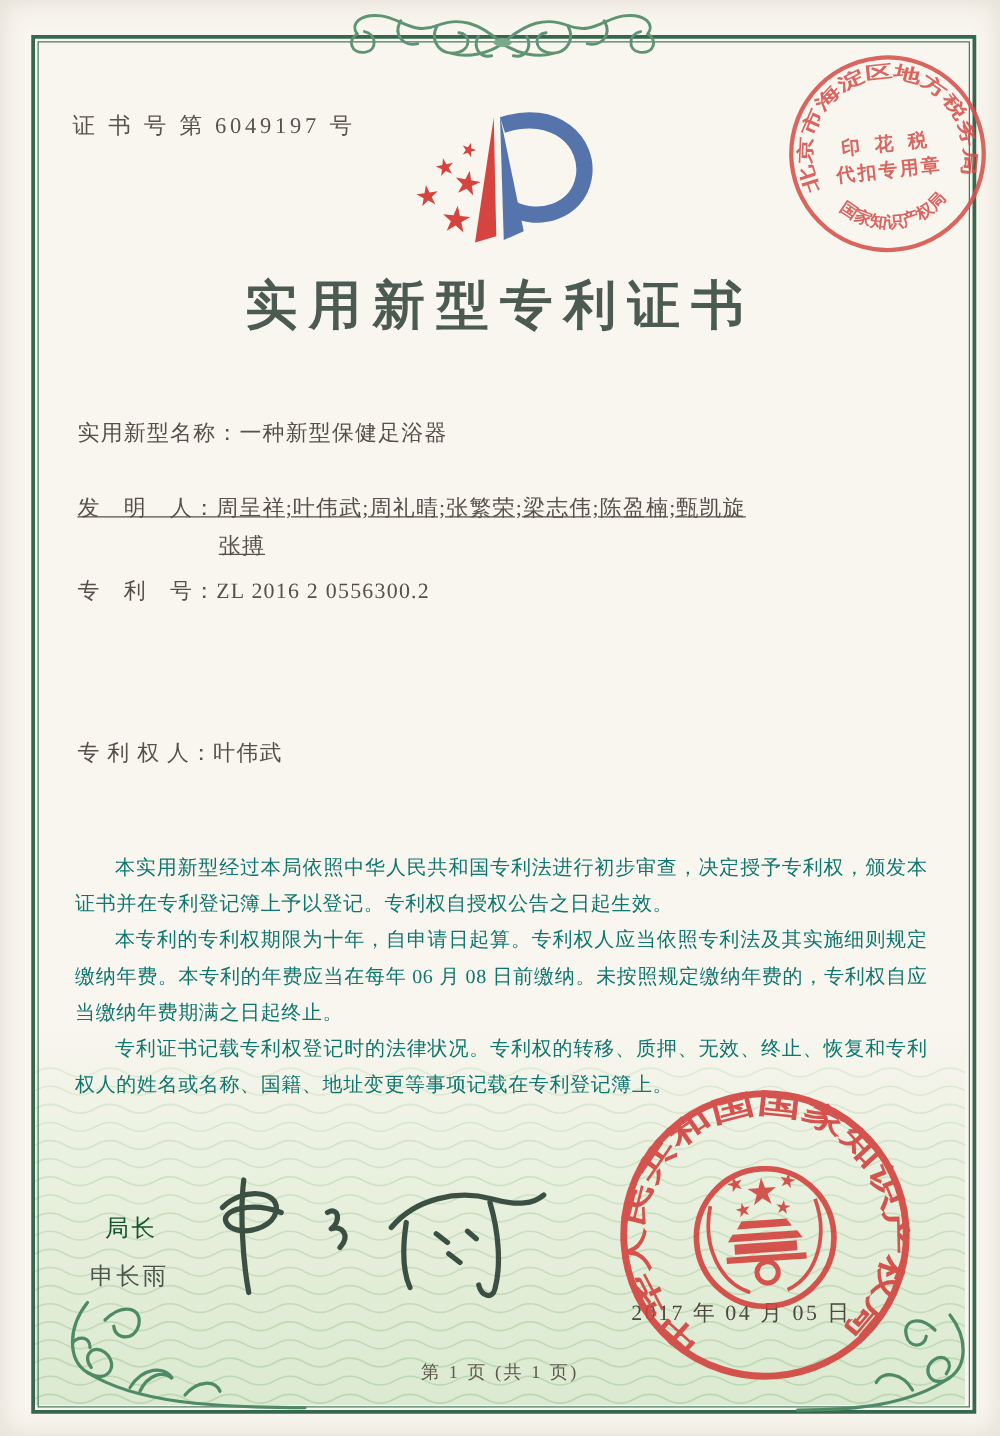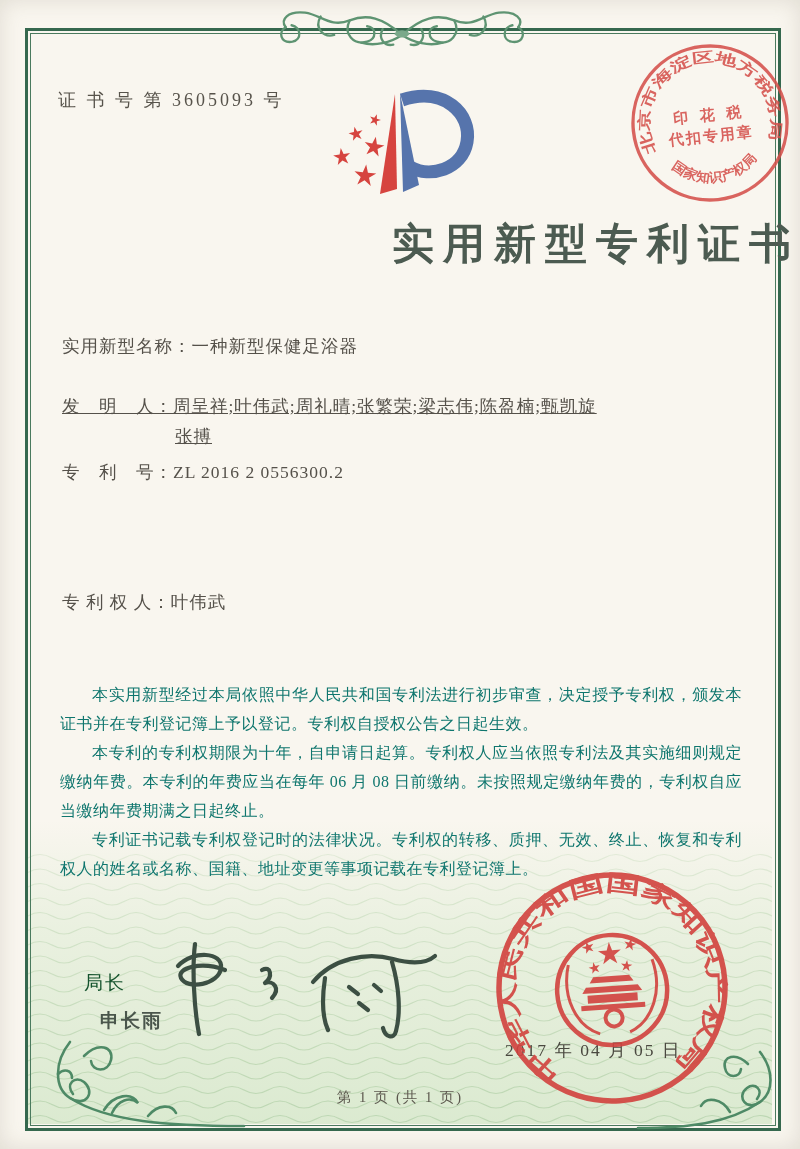--- a/index.html
+++ b/index.html
@@ -13,31 +13,31 @@
     border:3px solid #35684e; z-index:1;}
   .frame-inner{position:absolute; left:2px; top:2px; right:2px; bottom:2px;
     border:1px solid #4a7a5e;}
   .guilloche{position:absolute; left:28px; top:850px; width:744px; height:274px; z-index:1;}
   .tint{position:absolute; left:28px; top:820px; width:744px; height:304px; z-index:1;
     background:linear-gradient(to bottom, rgba(225,239,218,0) 0%, rgba(216,234,206,.45) 35%, rgba(209,230,198,.75) 100%);}
   .cert-no{position:absolute; left:58px; top:88px; font-size:18px; letter-spacing:3px;
     color:#57534b; z-index:2;}
   .logo{position:absolute; left:318px; top:80px; width:168px; height:122px; z-index:2;}
   .tax-stamp{position:absolute; left:625px; top:38px; width:170px; height:170px; z-index:3;}
-  .title{position:absolute; left:0; right:0; top:216px; text-align:right;
+  .title{position:absolute; left:0; right:0; top:216px; text-align:center;
     font-size:42px; font-weight:600; letter-spacing:9px; color:#4c5b51; z-index:2;}
   .field{position:absolute; left:62px; font-size:17.5px; color:#55514a; letter-spacing:1px; z-index:2; width:690px;}
   .f-name{top:334px;} .f-inv{top:394px;text-decoration:underline;} .f-no{top:460px;} .f-app{top:525px;}
   .f-own{top:590px;} .f-grant{top:648px;}
   .f-line2{display:block; padding-left:113px; margin-top:6px;}
   .paras{position:absolute; left:60px; top:680px; width:682px; z-index:2;}
   .paras p{margin:0; text-indent:2em; font-size:16px; line-height:29px;
     text-align:justify; color:#0f766e; letter-spacing:.5px;}
   .signer-title{position:absolute; left:84px; top:970px; font-size:19px; color:#14532d; z-index:2; letter-spacing:2px;}
-  .signer-name{position:absolute; left:100px; top:1008px; font-size:19px; color:#4a564c; z-index:2; letter-spacing:2px;font-weight:bold;}
+  .signer-name{position:absolute; left:72px; top:1008px; font-size:19px; color:#4a564c; z-index:2; letter-spacing:2px;}
   .signature{position:absolute; left:165px; top:928px; width:280px; height:118px; z-index:3;}
   .office-seal{position:absolute; left:490px; top:866px; width:244px; height:244px; z-index:3;}
   .issue-date{position:absolute; left:505px; top:1038px; font-size:17.5px; letter-spacing:2px;
     color:#4a4940; z-index:2;}
   .footer{position:absolute; left:0; right:0; top:1088px; text-align:center;
     font-size:14.5px; letter-spacing:2px; color:#5b574d; z-index:2;}
   .ornament-top{position:absolute; left:222px; top:2px; width:360px; height:62px; z-index:2;}
   .ornament-bl{position:absolute; left:48px; top:1034px; width:200px; height:100px; z-index:2;}
   .ornament-br{position:absolute; left:636px; top:1046px; width:142px; height:88px; z-index:2;}
   .seal-text{font-weight:bold;}
@@ -87,21 +87,21 @@
       <path d="M180,34 C200,16 216,12 234,19 C254,27 264,13 280,11 C298,9 306,18 300,26"></path>
       <path d="M234,19 C241,33 230,45 216,41 C206,38 206,26 216,25"></path>
       <path d="M264,15 C271,27 261,37 250,34"></path>
       <path d="M300,26 C308,30 306,43 293,41 C283,39 284,26 294,24"></path>
       <path d="M180,34 C192,42 208,46 222,42"></path>
       <path d="M200,28 C205,38 198,46 189,44"></path>
     </g>
     <path d="M172,33 C176,28 184,28 188,33 C184,38 176,38 172,33 Z" fill="#7aa98a"></path>
   </svg>
 
-  <div class="cert-no">证 书 号 第 3605093 号</div>
+  <div class="cert-no">证 书 号 第 6049197 号</div>
 
   <svg class="logo" viewBox="0 0 168 122">
     <defs>
       <polygon id="star" points="0,-1 0.2245,-0.309 0.951,-0.309 0.363,0.118 0.588,0.809 0,0.382 -0.588,0.809 -0.363,0.118 -0.951,-0.309 -0.2245,-0.309"></polygon>
     </defs>
     <g>
       <path d="M84,20 C126,6 154,34 149,62 C144,90 112,98 92,87" stroke="#5674ac" stroke-width="13" fill="none"></path>
       <polygon points="82,13 85,112 101,105" fill="#5674ac"></polygon>
       <polygon points="77,14 62,114 79,109" fill="#d6443f"></polygon>
     </g>

